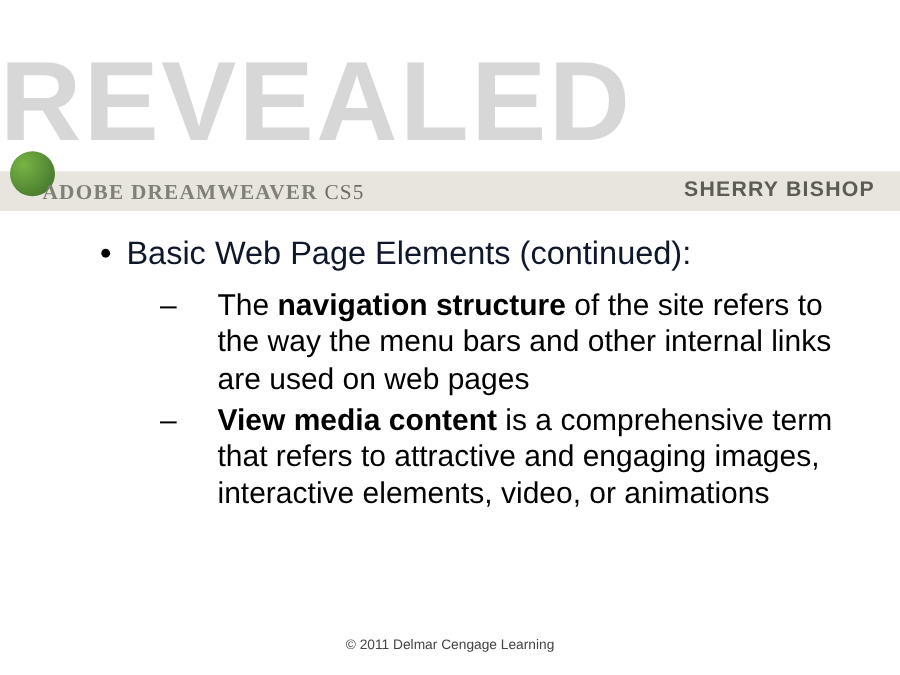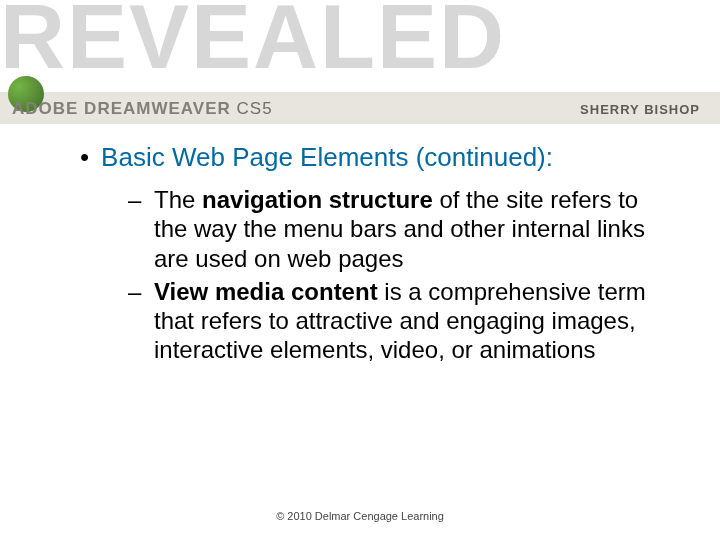--- a/index.html
+++ b/index.html
@@ -11,20 +11,21 @@
     background: #fff;
     overflow: hidden;
     position: relative;
   }
   .banner {
     position: relative;
     width: 100%;
     height: 124px;
     background: #fff;
     overflow: hidden;
+    margin-top: 45px;
   }
   .banner-revealed {
     position: absolute;
     left: 0;
     top: -14px;
     font-size: 90px;
     font-weight: 800;
     letter-spacing: 2px;
     color: #d7d7d7;
     font-family: Arial, sans-serif;
@@ -33,47 +34,47 @@
   .banner-bottom {
     position: absolute;
     left: 0;
     right: 0;
     bottom: 0;
     height: 32px;
     background: #e8e5de;
   }
   .banner-product {
     position: absolute;
-    left: 12px;
+    left: 34px;
     bottom: 5px;
     font-size: 17px;
     font-weight: 800;
     letter-spacing: 1px;
     color: #808076;
-    font-family: Liberation Sans, sans-serif;
+    font-family: Liberation Serif, serif;
   }
   .banner-product .cs5 {
     color: #6f6f64;
     font-weight: 400;
     font-size: 17px;
   }
   .banner-leaf {
     position: absolute;
     left: 8px;
     bottom: 12px;
     width: 36px;
     height: 36px;
     border-radius: 50%;
     background: radial-gradient(circle at 30% 30%, #76b545, #3d6a28);
   }
   .banner-author {
     position: absolute;
     right: 20px;
     bottom: 7px;
-    font-size: 13px;
+    font-size: 17px;
     font-weight: 600;
     letter-spacing: 1px;
     color: #5c5c52;
   }
   .content {
     padding: 18px 36px 0 36px;
   }
   .title {
     font-size: 30px;
     color: #000;
@@ -89,21 +90,21 @@
     align-items: baseline;
   }
   .bullet1 {
     font-size: 26px;
     color: #000;
     margin-right: 12px;
     line-height: 1;
   }
   .level1-text {
     font-size: 26px;
-    color: #0369a1;
+    color: #0f172a;
   }
   .level2 {
     margin-left: 92px;
     margin-top: 10px;
   }
   .dash-row {
     display: flex;
     align-items: baseline;
     margin-bottom: 4px;
   }
@@ -111,20 +112,21 @@
     font-size: 24px;
     color: #000;
     margin-right: 10px;
     min-width: 16px;
   }
   .level2-text {
     font-size: 24px;
     color: #000;
     line-height: 1.22;
     max-width: 520px;
+    margin-left: 20px;
   }
   .bold {
     font-weight: 700;
   }
   .footer {
     position: absolute;
     bottom: 18px;
     width: 100%;
     text-align: center;
     font-size: 11px;
@@ -163,13 +165,13 @@
     </div>
     <div class="dash-row">
       <span class="dash">–</span>
       <span class="level2-text">
         <span class="bold">View media content</span><span> is a comprehensive term that refers to attractive and engaging images, interactive elements, video, or animations</span>
       </span>
     </div>
   </div>
 </div>
 
-<div class="footer">© 2010 Delmar Cengage Learning</div>
+<div class="footer">© 2011 Delmar Cengage Learning</div>
 
 </body></html>

